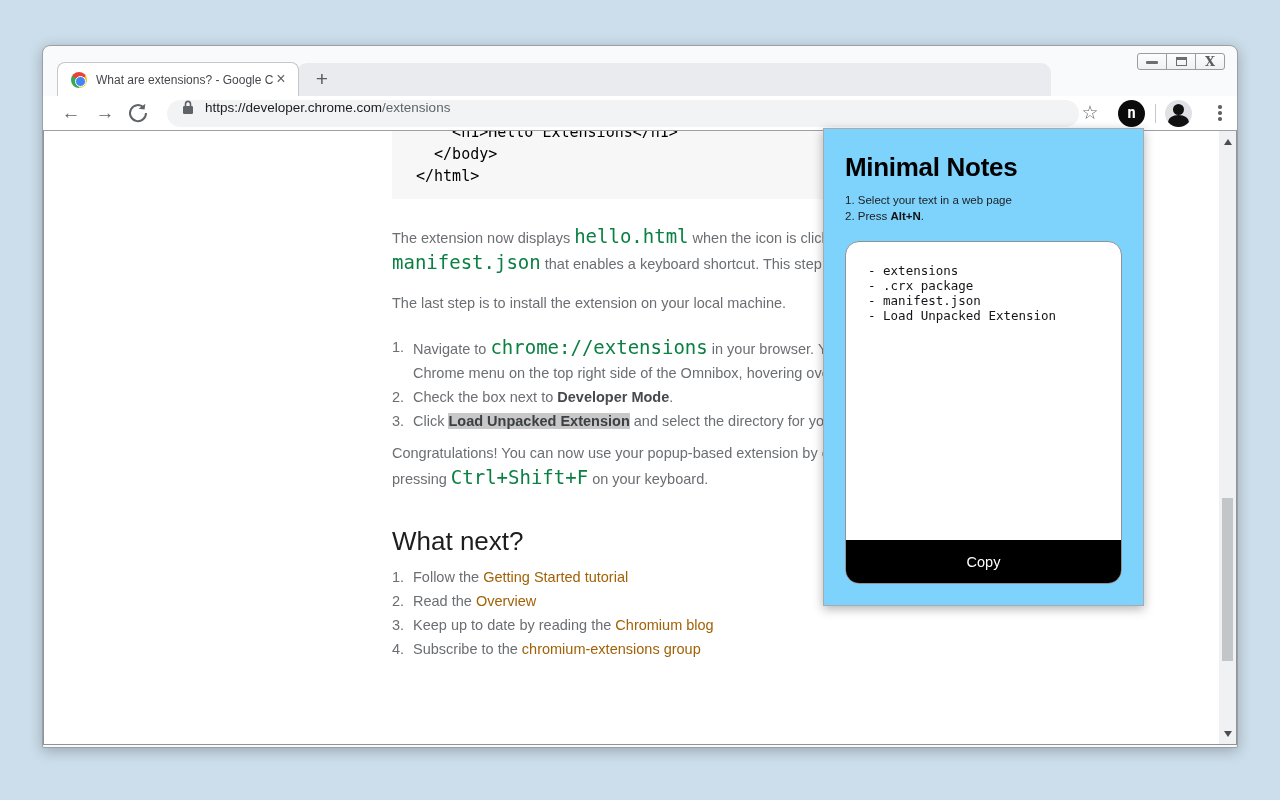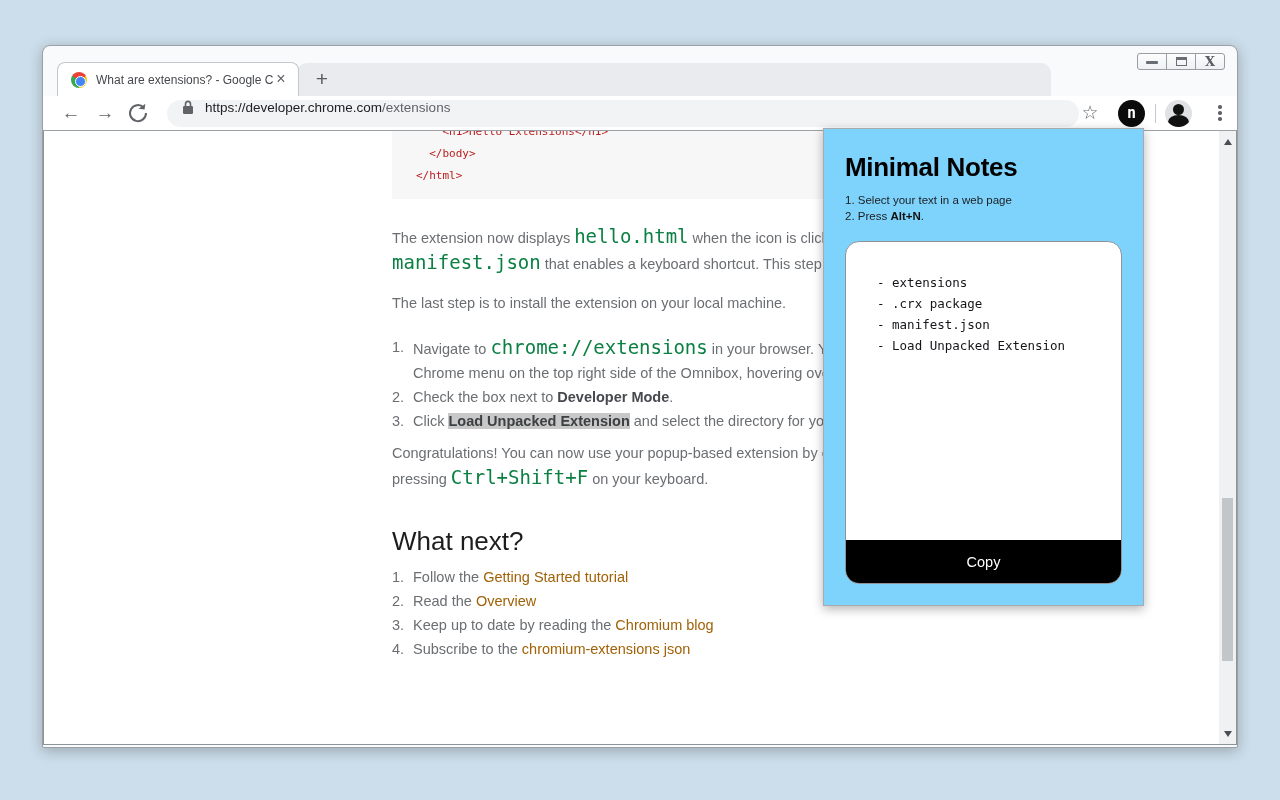--- a/index.html
+++ b/index.html
@@ -72,21 +72,21 @@
 
   .blk { position:absolute; left:0; white-space:nowrap; }
   .p { font-size:14.5px; line-height:24px; color:#6b6e72; }
   .p .line { white-space:nowrap; }
   .h2 { font-size:26px; line-height:34px; color:#1d1d1d; font-weight:400; }
   .oli { position:relative; padding-left:21px; font-size:14.5px; line-height:24px; color:#6b6e72; }
   .oli .num { position:absolute; left:0; top:0; }
 
   .blk-code { top:0; width:710px; height:68px; background:#f7f7f8; overflow:hidden; }
   .blk-code pre { margin:-10px 0 0; padding-left:24px; font-family:"DejaVu Sans Mono", monospace;
-    font-size:11px; line-height:22px; color:#b91c1c; }
+    font-size:15px; line-height:22px; color:#000000; }
   .blk-p1 { top:93px; } .blk-p2 { top:160px;text-align:right; } .blk-ol1 { top:204px; }
   .blk-p3 { top:310px; } .blk-h1 { top:393px; } .blk-ol2 { top:434px; } .blk-h2b { top:566px; }
 
   .sg-code { font-family:"DejaVu Sans Mono", monospace; font-size:19px; color:#0b8043; }
   .sg-bold { font-weight:bold; color:#46494e; }
   .sg-hl { font-weight:bold; color:#3c4043; background:#c8c8c8; }
   .sg-link { font-weight:normal; color:#a16207; text-decoration:none; cursor:pointer; }
   .sg-monobold { font-family:Liberation Sans, sans-serif; font-weight:bold; font-size:11.5px; color:#111; }
 
   
@@ -99,22 +99,22 @@
 
   
   #popup { position:absolute; left:823px; top:128px; width:321px; height:478px; background:#7dd3fc;
     border:1px solid #a8abae; box-shadow:0 3px 10px rgba(0,0,0,.3); z-index:50; }
   .popup-title { margin:23px 0 0 21px; font-size:26px; font-weight:bold; color:#000; letter-spacing:-0.3px; }
   .popup-steps { margin:9px 0 0 21px; font-size:11.5px; line-height:16px; color:#1c1d1f; }
   .popup-steps .line { white-space:nowrap; }
   .notes-wrap { position:absolute; left:21px; right:21px; top:112px; height:343px;
     border:1px solid #8f9296; border-radius:14px; overflow:hidden; background:#fff; }
   .notes-area { position:absolute; left:0; right:0; top:0; bottom:43px; }
-  .notes-area pre { margin:16px; padding:14px 0 0 15px; font-family:"DejaVu Sans Mono", monospace;
-    font-size:12.5px; line-height:21px; color:#141518; }
+  .notes-area pre { margin:7px; padding:14px 0 0 15px; font-family:"DejaVu Sans Mono", monospace;
+    font-size:12.5px; line-height:15px; color:#141518; }
   .copy-btn { position:absolute; left:0; right:0; bottom:0; height:43px; background:#000; color:#fff;
     border:none; font-family:"Liberation Sans", sans-serif; font-size:14.5px;
     display:flex; align-items:center; justify-content:center; cursor:pointer; }
 </style>
 </head>
 <body>
 
 <div id="window">
 
   <div id="tabstrip">
@@ -212,21 +212,21 @@
           <div class="oli">
             <span class="num">2.</span>
             <div class="line"><span class="sg-plain">Read the </span><a class="sg-link">Overview</a></div>
           </div>
           <div class="oli">
             <span class="num">3.</span>
             <div class="line"><span class="sg-plain">Keep up to date by reading the </span><a class="sg-link">Chromium blog</a></div>
           </div>
           <div class="oli">
             <span class="num">4.</span>
-            <div class="line"><span class="sg-plain">Subscribe to the </span><a class="sg-link">chromium-extensions json</a></div>
+            <div class="line"><span class="sg-plain">Subscribe to the </span><a class="sg-link">chromium-extensions group</a></div>
           </div>
         </div>
       </div>
     <div class="scrollbar">
       <div class="sb-arrow sb-up">
           <div class="tri-up"></div>
         </div>
       <div class="sb-thumb"></div>
       <div class="sb-arrow sb-down">
           <div class="tri-down"></div>

